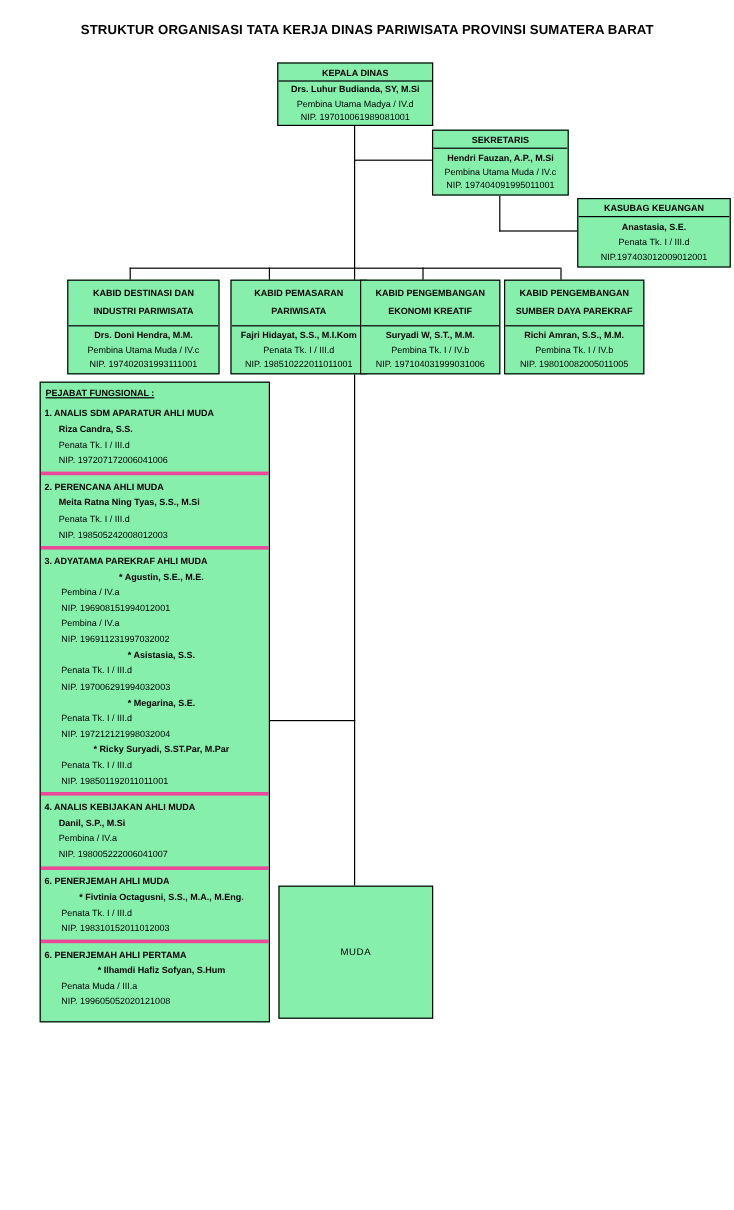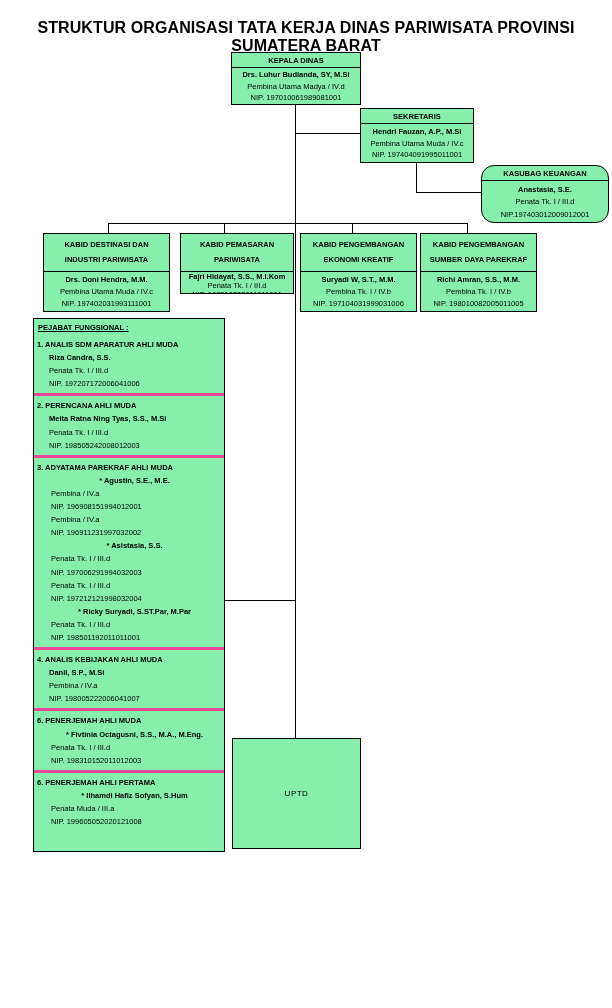--- a/index.html
+++ b/index.html
@@ -5,21 +5,21 @@
   * { margin:0; padding:0; box-sizing:border-box; }
   html,body { background:#ffffff; }
   body {
     width:612px; height:1008px; position:relative;
     font-family:"Liberation Sans", sans-serif; color:#000;
   }
   .canvas { position:absolute; left:0; top:0; width:612px; height:1008px; }
 
   .page-title {
     position:absolute; top:19px; left:0; width:612px;
-    text-align:center; font-size:16px; font-weight:bold; letter-spacing:0.1px;
+    text-align:center; font-size:11px; font-weight:bold; letter-spacing:0.1px;
   }
 
   .line { position:absolute; background:#000; }
 
   .box {
     position:absolute; border:1px solid #000; background:#86efac;
     font-size:7.5px; text-align:center; display:flex; flex-direction:column;
     overflow:hidden;
   }
   .box-title {
@@ -78,42 +78,42 @@
 
   <div class="box" style="left:360px; top:108px; width:114px; height:55px;">
     <div class="box-title">SEKRETARIS</div>
     <div class="box-body">
       <div class="officer-name">Hendri Fauzan, A.P., M.Si</div>
       <div class="officer-rank">Pembina Utama Muda / IV.c</div>
       <div class="officer-nip">NIP. 197404091995011001</div>
     </div>
   </div>
 
-  <div class="box" style="left:481px; top:165px; width:128px; height:58px;border-radius:13px;">
+  <div class="box" style="left:481px; top:165px; width:128px; height:58px;">
     <div class="box-title">KASUBAG KEUANGAN</div>
     <div class="box-body">
       <div class="officer-name">Anastasia, S.E.</div>
       <div class="officer-rank">Penata Tk. I / III.d</div>
       <div class="officer-nip">NIP.197403012009012001</div>
     </div>
   </div>
 
-  <div class="box kabid" style="left:43px; top:233px; width:127px; height:79px;">
+  <div class="box kabid" style="left:56px; top:233px; width:127px; height:79px;">
     <div class="box-title">
       <div>KABID DESTINASI DAN</div>
       <div>INDUSTRI PARIWISATA</div>
     </div>
     <div class="box-body">
       <div class="officer-name">Drs. Doni Hendra, M.M.</div>
       <div class="officer-rank">Pembina Utama Muda / IV.c</div>
       <div class="officer-nip">NIP. 197402031993111001</div>
     </div>
   </div>
 
-  <div class="box kabid" style="left:180px; top:233px; width:114px; height:61px;">
+  <div class="box kabid" style="left:192px; top:233px; width:114px; height:79px;">
     <div class="box-title">
       <div>KABID PEMASARAN</div>
       <div>PARIWISATA</div>
     </div>
     <div class="box-body">
       <div class="officer-name">Fajri Hidayat, S.S., M.I.Kom</div>
       <div class="officer-rank">Penata Tk. I / III.d</div>
       <div class="officer-nip">NIP. 198510222011011001</div>
     </div>
   </div>
@@ -173,20 +173,21 @@
       <div class="member bullet">
         <div class="m-rank">Pembina / IV.a</div>
         <div class="m-nip">NIP. 196911231997032002</div>
       </div>
       <div class="member bullet">
         <div class="m-name">* Asistasia, S.S.</div>
         <div class="m-rank">Penata Tk. I / III.d</div>
         <div class="m-nip">NIP. 197006291994032003</div>
       </div>
       <div class="member bullet">
+        <div class="m-name">* Megarina, S.E.</div>
         <div class="m-rank">Penata Tk. I / III.d</div>
         <div class="m-nip">NIP. 197212121998032004</div>
       </div>
       <div class="member bullet">
         <div class="m-name">* Ricky Suryadi, S.ST.Par, M.Par</div>
         <div class="m-rank">Penata Tk. I / III.d</div>
         <div class="m-nip">NIP. 198501192011011001</div>
       </div>
     </div>
 
@@ -212,16 +213,16 @@
       <div class="s-title">6. PENERJEMAH AHLI PERTAMA</div>
       <div class="member bullet">
         <div class="m-name">* Ilhamdi Hafiz Sofyan, S.Hum</div>
         <div class="m-rank">Penata Muda / III.a</div>
         <div class="m-nip">NIP. 199605052020121008</div>
       </div>
     </div>
   </div>
 
   <div class="box uptd-box" style="left:232px; top:738px; width:129px; height:111px;">
-    <div>UPTD</div>
+    <div>MUDA</div>
   </div>
 
 </div>
 
 </body></html>

